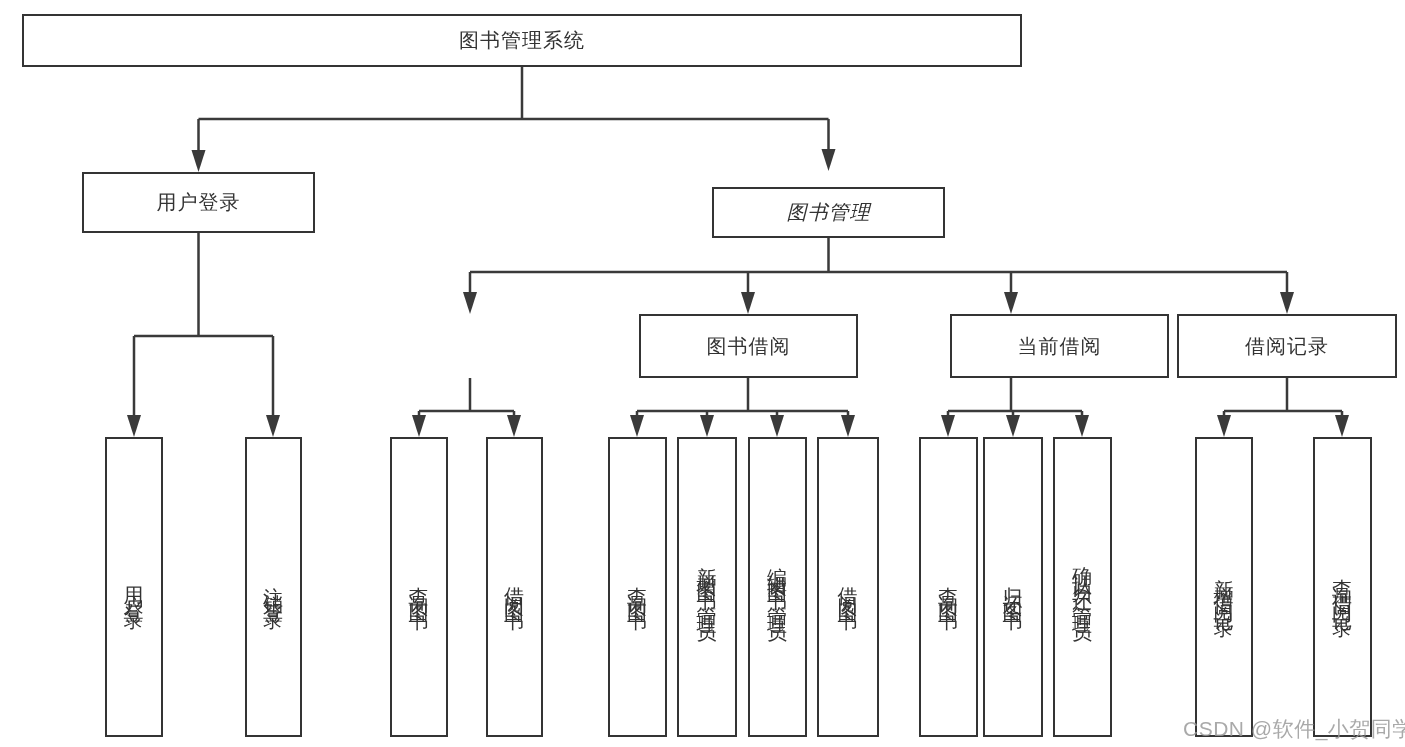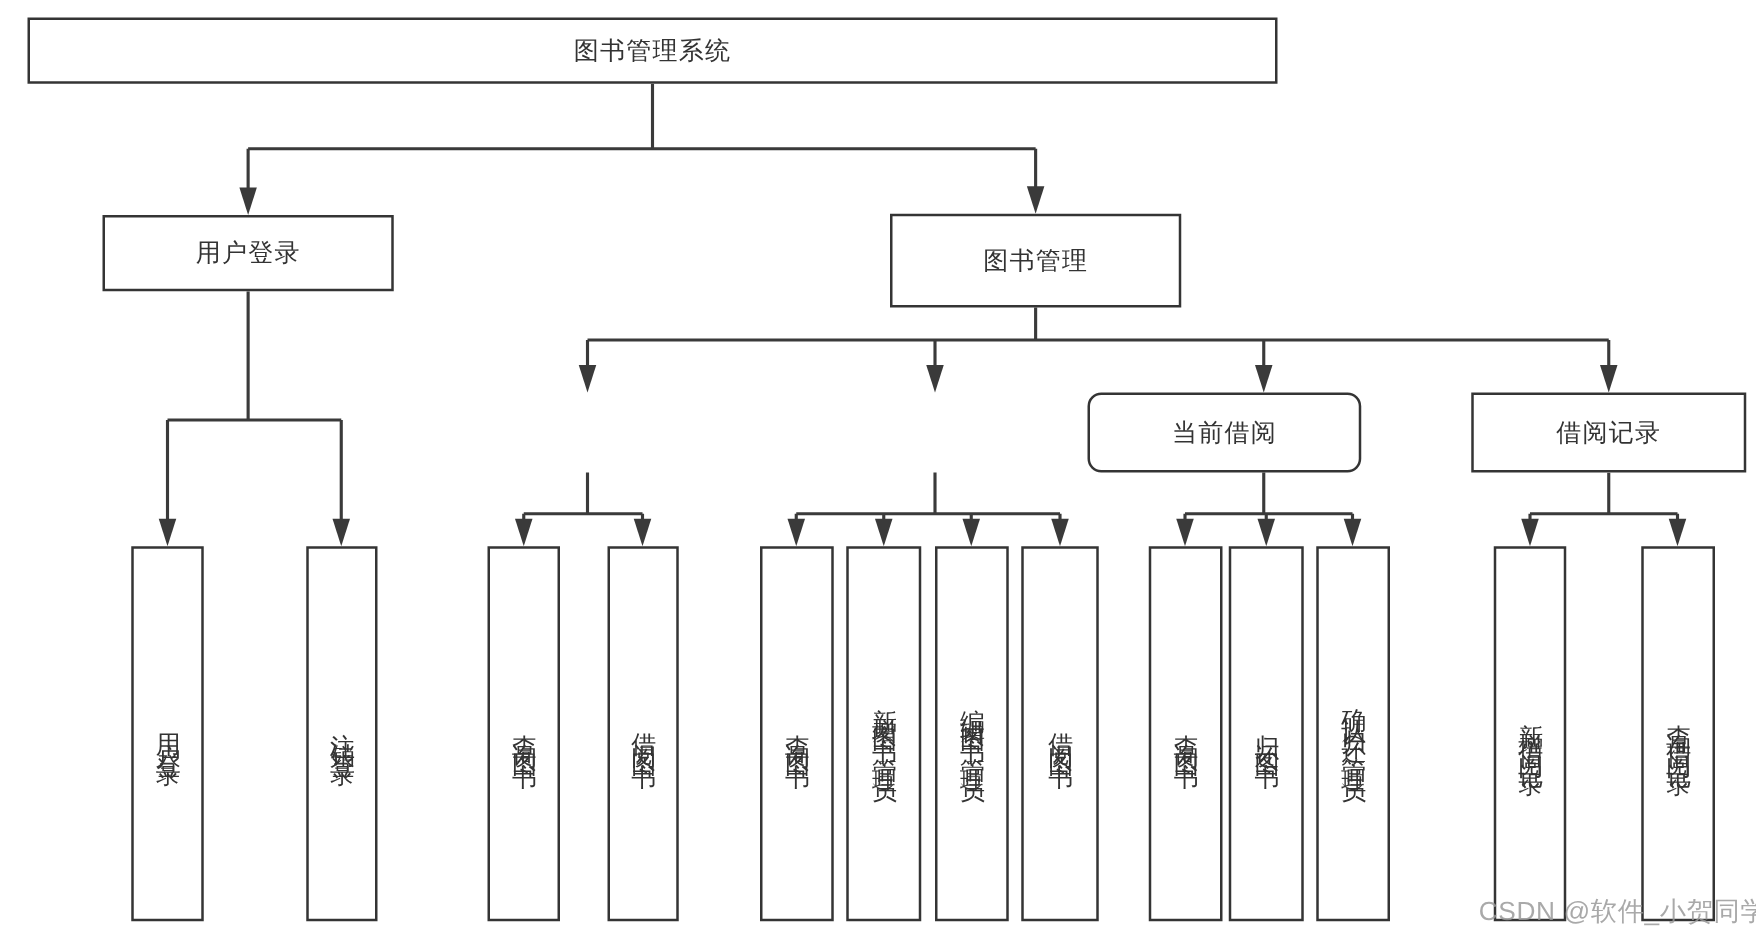--- a/index.html
+++ b/index.html
@@ -86,25 +86,28 @@
     </g>
   </svg>
 
   <div class="node" style="left:22px; top:14px; width:1000px; height:53px;">
     <span>图书管理系统</span>
   </div>
 
   <div class="node" style="left:82px; top:172px; width:233px; height:61px;">
     <span>用户登录</span>
   </div>
-  <div class="node" style="left:712px; top:171px; width:233px; height:75px;">
+  <div class="node" style="left:712px; top:187px; width:233px; height:51px;font-style:italic;">
     <span>图书管理</span>
   </div>
 
-  <div class="node" style="left:870px; top:314px; width:219px; height:64px;border-radius:11px;">
+  <div class="node" style="left:639px; top:314px; width:219px; height:64px;">
+    <span>图书借阅</span>
+  </div>
+  <div class="node" style="left:950px; top:314px; width:219px; height:64px;">
     <span>当前借阅</span>
   </div>
   <div class="node" style="left:1177px; top:314px; width:220px; height:64px;">
     <span>借阅记录</span>
   </div>
 
   <div class="node leaf" style="left:105px; top:437px; width:58px; height:300px;">
     <span class="vtext">用户登录</span>
   </div>
   <div class="node leaf" style="left:245px; top:437px; width:57px; height:300px;">

